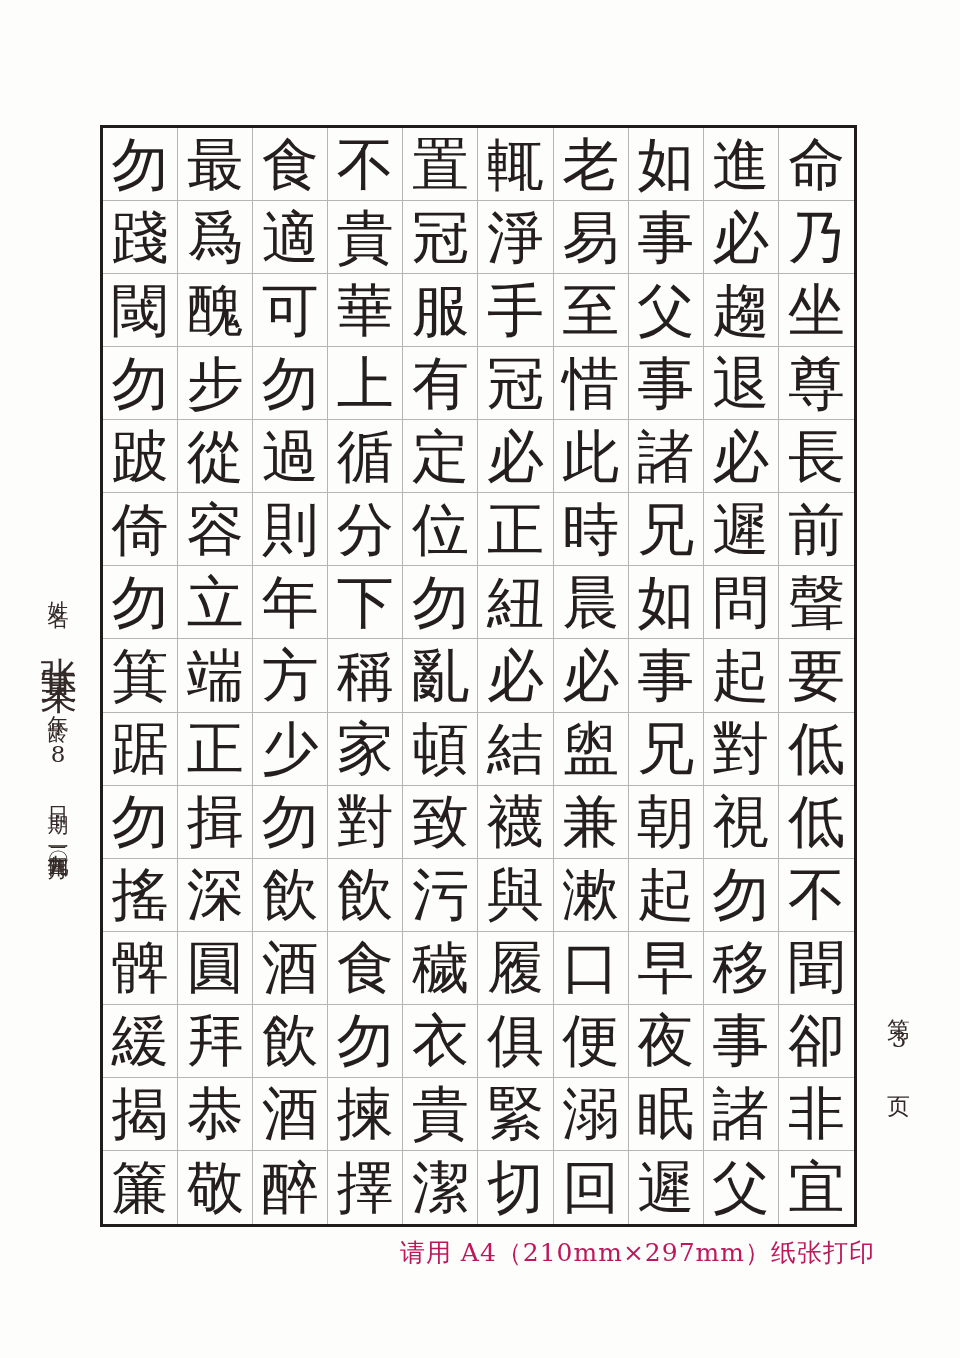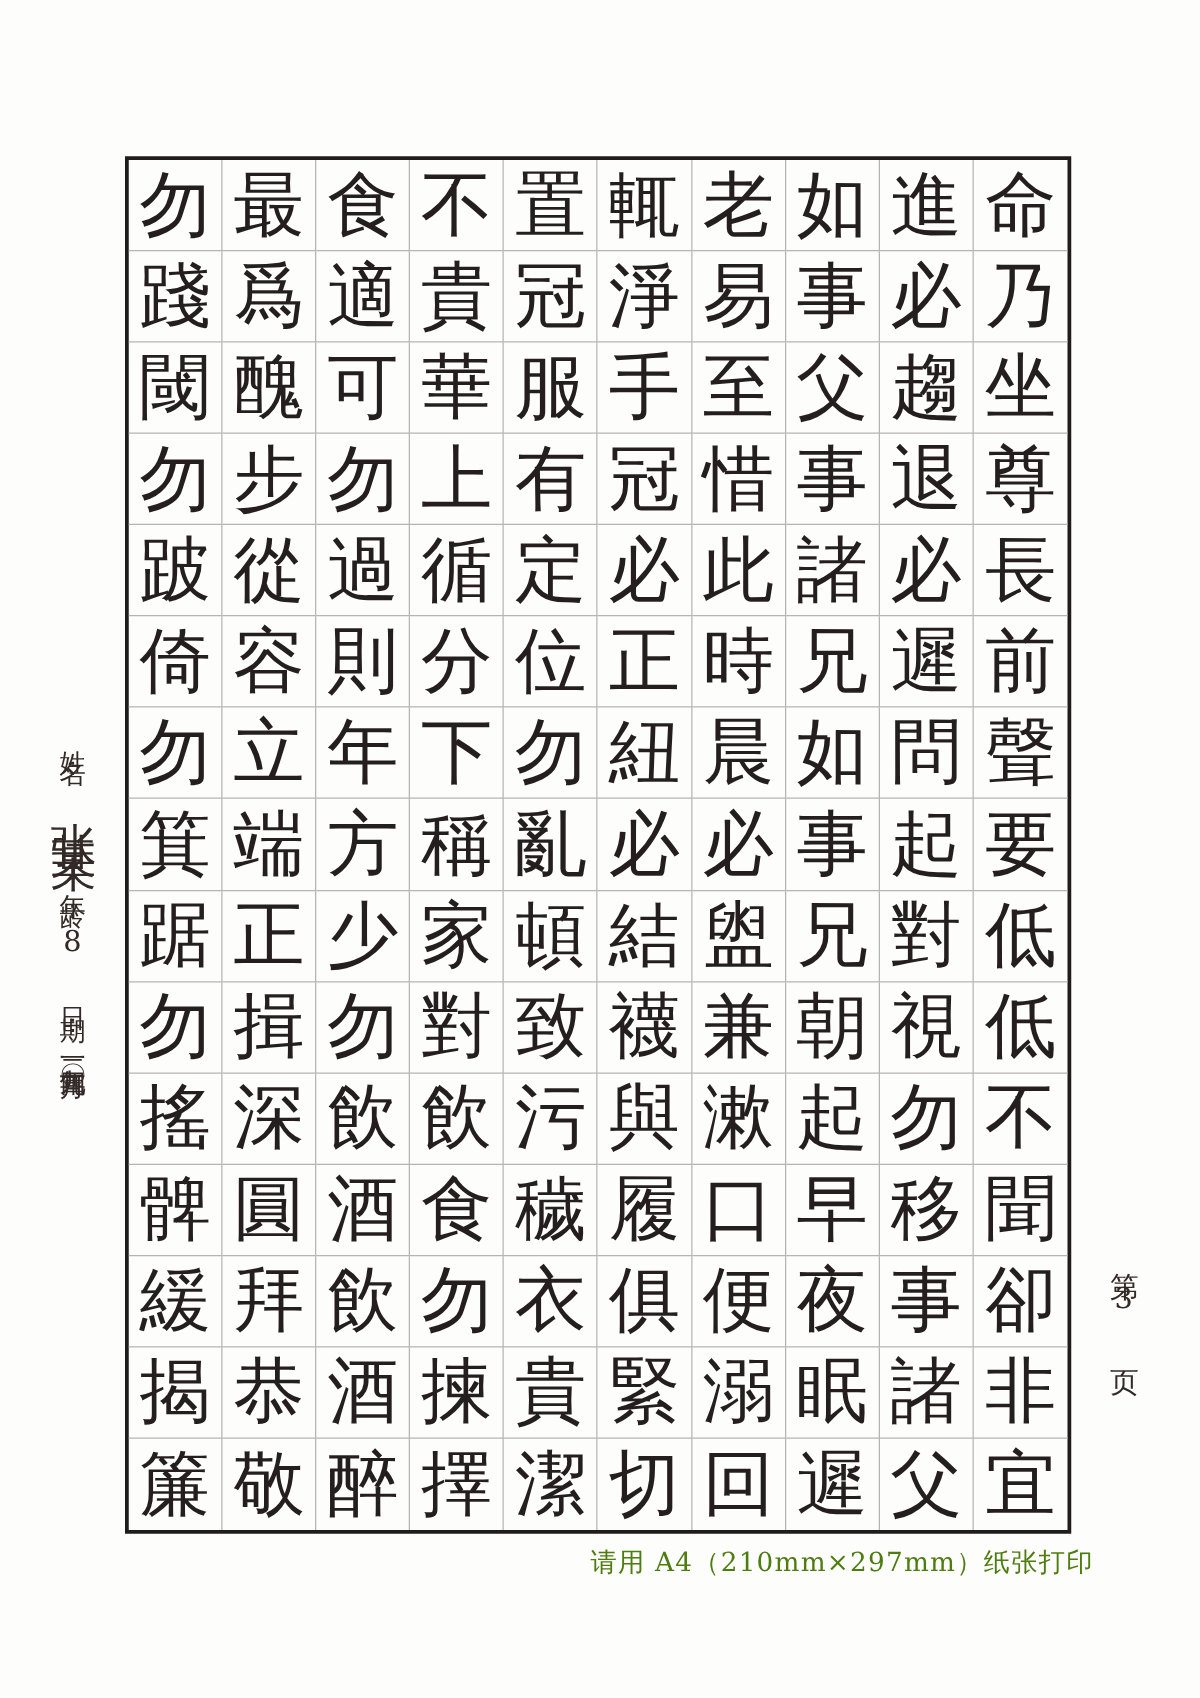--- a/index.html
+++ b/index.html
@@ -83,23 +83,23 @@
     letter-spacing: 26px;
     color: #332a27;
     white-space: nowrap;
   }
 
   
   .print-note {
     position: absolute;
     right: 85px;
     top: 1236px;
-    font-size: 21px;
+    font-size: 25px;
     letter-spacing: 1px;
-    color: #4d7c0f;
+    color: #be185d;
     white-space: nowrap;
   }
 </style>
 </head>
 <body>
 
 <div class="page">
 
   <div class="student-info"><span>姓名：</span><span class="big-name">张某某</span><span class="age-label">年龄：</span><span class="age-value">8</span><span class="date-label">日期：</span><span class="date-value">二〇一九年四月</span></div>
 

